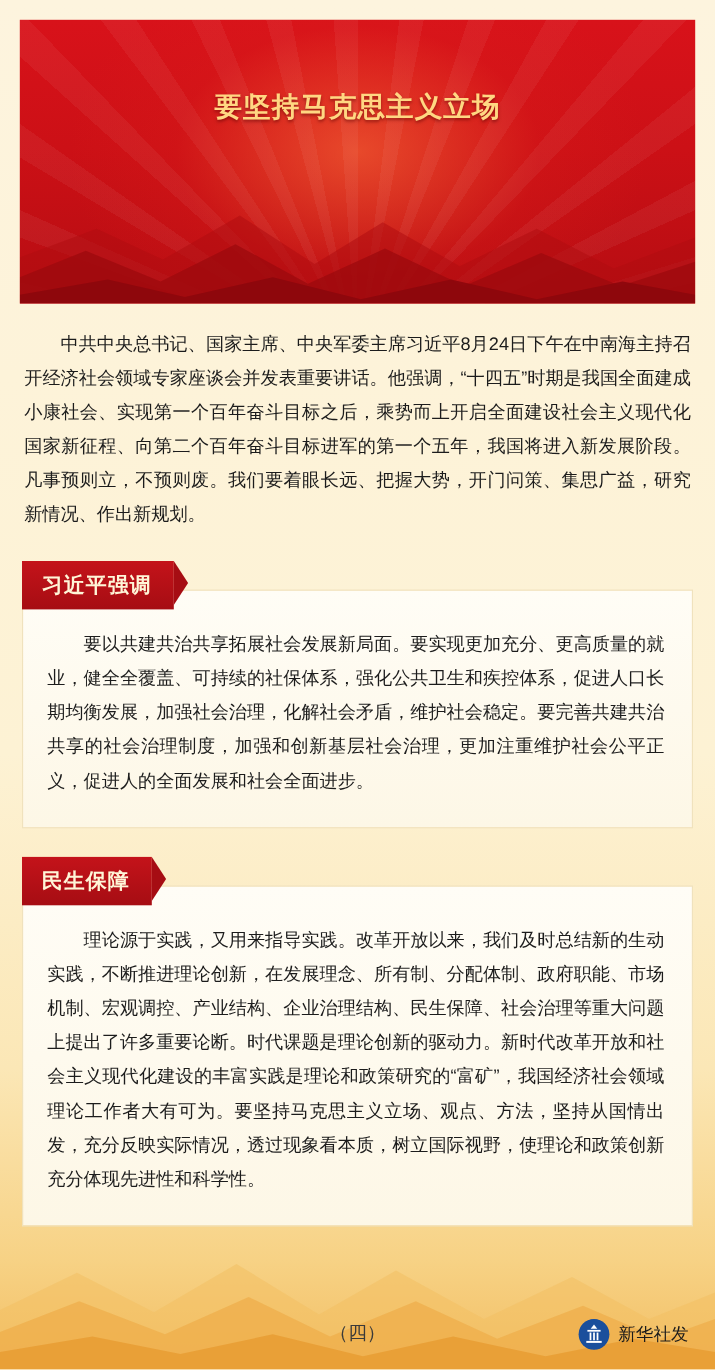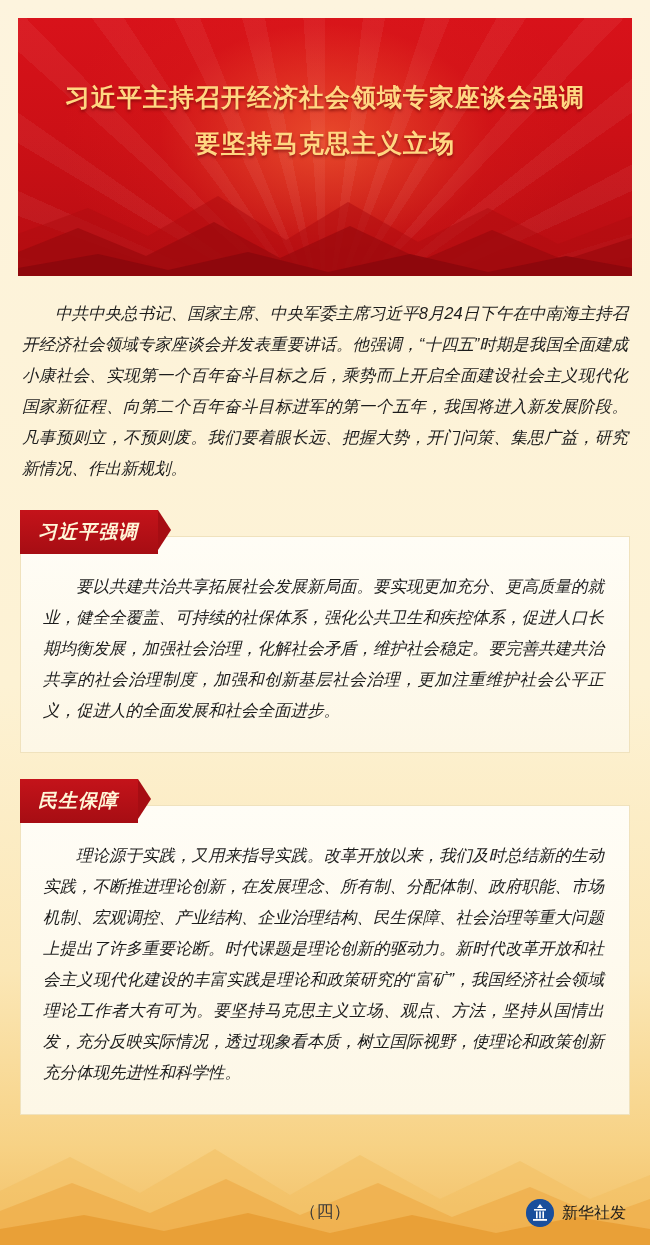--- a/index.html
+++ b/index.html
@@ -70,28 +70,26 @@
   }
 
   
   .intro {
     margin: 22px 22px 12px 22px;
     font-size: 16.5px;
     line-height: 31px;
     color: #1c1c1c;
     text-align: justify;
     text-indent: 2em;
-    font-style: italic;
   }
 
   
   .section {
     margin: 26px 20px 0 20px;
     position: relative;
-    font-style: italic;
   }
   .section-tag {
     display: inline-block;
     position: relative;
     background: linear-gradient(180deg, #c4131a 0%, #a60d13 100%);
     color: #fff6d8;
     font-size: 19px;
     font-weight: bold;
     letter-spacing: 1px;
     padding: 9px 20px 9px 18px;
@@ -170,21 +168,20 @@
 
   <div class="banner">
     <div class="glow"></div>
     <div class="rays"></div>
     <svg class="mtn" viewBox="0 0 614 120" preserveAspectRatio="none">
       <path d="M0,120 L0,78 L70,52 L130,80 L200,40 L268,84 L330,46 L400,86 L470,52 L540,88 L614,60 L614,120 Z" fill="#b00c11" opacity="0.55"></path>
       <path d="M0,120 L0,96 L60,72 L128,100 L196,66 L262,102 L332,70 L404,104 L474,74 L546,104 L614,82 L614,120 Z" fill="#9c090e" opacity="0.75"></path>
       <path d="M0,120 L0,112 L80,98 L150,114 L230,96 L310,116 L392,98 L470,116 L548,100 L614,112 L614,120 Z" fill="#8c070c" opacity="0.9"></path>
     </svg>
     <div class="banner-title">
-      <div class="line">习近平主持召开经济社会领域专家座谈会强调</div>
       <div class="line">要坚持马克思主义立场</div>
     </div>
   </div>
 
   <div class="intro">中共中央总书记、国家主席、中央军委主席习近平8月24日下午在中南海主持召开经济社会领域专家座谈会并发表重要讲话。他强调，“十四五”时期是我国全面建成小康社会、实现第一个百年奋斗目标之后，乘势而上开启全面建设社会主义现代化国家新征程、向第二个百年奋斗目标进军的第一个五年，我国将进入新发展阶段。凡事预则立，不预则废。我们要着眼长远、把握大势，开门问策、集思广益，研究新情况、作出新规划。</div>
 
   <div class="section">
     <div class="section-tag">习近平强调</div>
     <div class="section-body">要以共建共治共享拓展社会发展新局面。要实现更加充分、更高质量的就业，健全全覆盖、可持续的社保体系，强化公共卫生和疾控体系，促进人口长期均衡发展，加强社会治理，化解社会矛盾，维护社会稳定。要完善共建共治共享的社会治理制度，加强和创新基层社会治理，更加注重维护社会公平正义，促进人的全面发展和社会全面进步。</div>
   </div>

